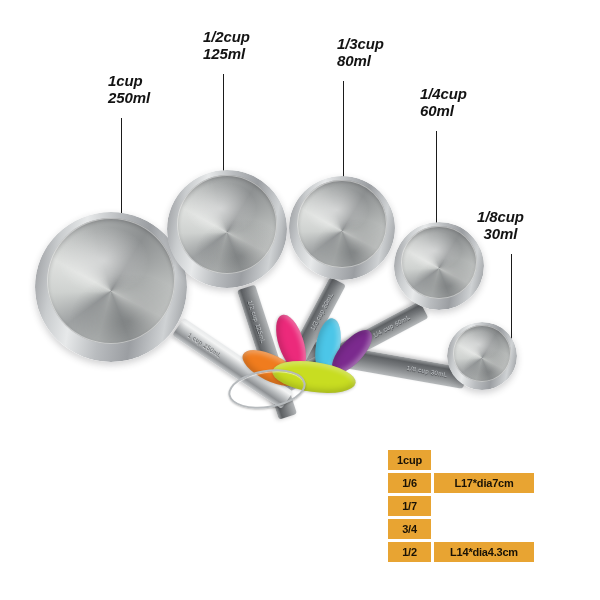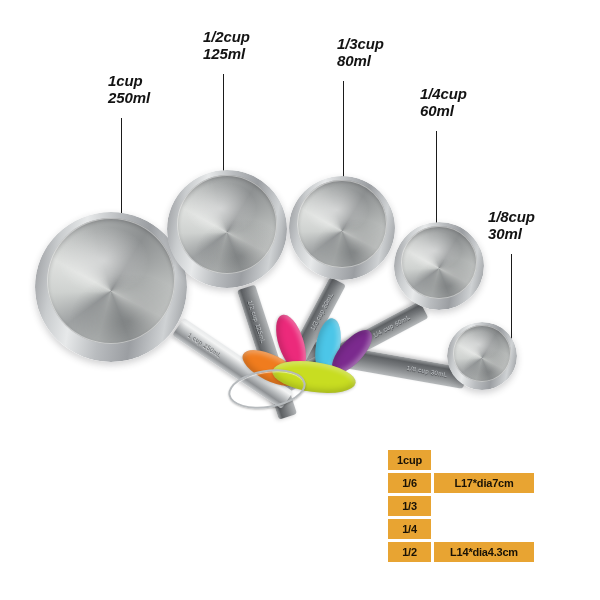--- a/index.html
+++ b/index.html
@@ -215,21 +215,21 @@
     <span class="ln2">80ml</span>
   </div>
   <div class="leader" style="left:343px; top:81px; height:98px;"></div>
 
   <div class="callout" style="left:420px; top:85px;">
     <span>1/4cup</span>
     <span class="ln2">60ml</span>
   </div>
   <div class="leader" style="left:436px; top:131px; height:97px;"></div>
 
-  <div class="callout" style="left:488px; top:208px;">
+  <div class="callout" style="left:477px; top:208px;text-align:center;">
     <span>1/8cup</span>
     <span class="ln2">30ml</span>
   </div>
   <div class="leader" style="left:511px; top:254px; height:98px;"></div>
 
   <div class="handle dark" style="left:465px; top:368px; width:178px; height:21px;
        transform: rotate(190deg); border-radius:4px;">
     <span class="engrave" style="transform:translateY(-50%) rotate(180deg);">1/8 cup 30mL</span>
   </div>
 
@@ -316,25 +316,25 @@
     <div class="spec-row">
       <div class="spec-cell size">1cup</div>
     </div>
 
     <div class="spec-row">
       <div class="spec-cell size">1/6</div>
       <div class="spec-cell dims">L17*dia7cm</div>
     </div>
 
     <div class="spec-row">
-      <div class="spec-cell size">1/3</div>
-    </div>
-
-    <div class="spec-row">
-      <div class="spec-cell size">1/4</div>
+      <div class="spec-cell size">1/7</div>
+    </div>
+
+    <div class="spec-row">
+      <div class="spec-cell size">3/4</div>
     </div>
 
     <div class="spec-row">
       <div class="spec-cell size">1/2</div>
       <div class="spec-cell dims">L14*dia4.3cm</div>
     </div>
 
   </div>
 
 </div>

